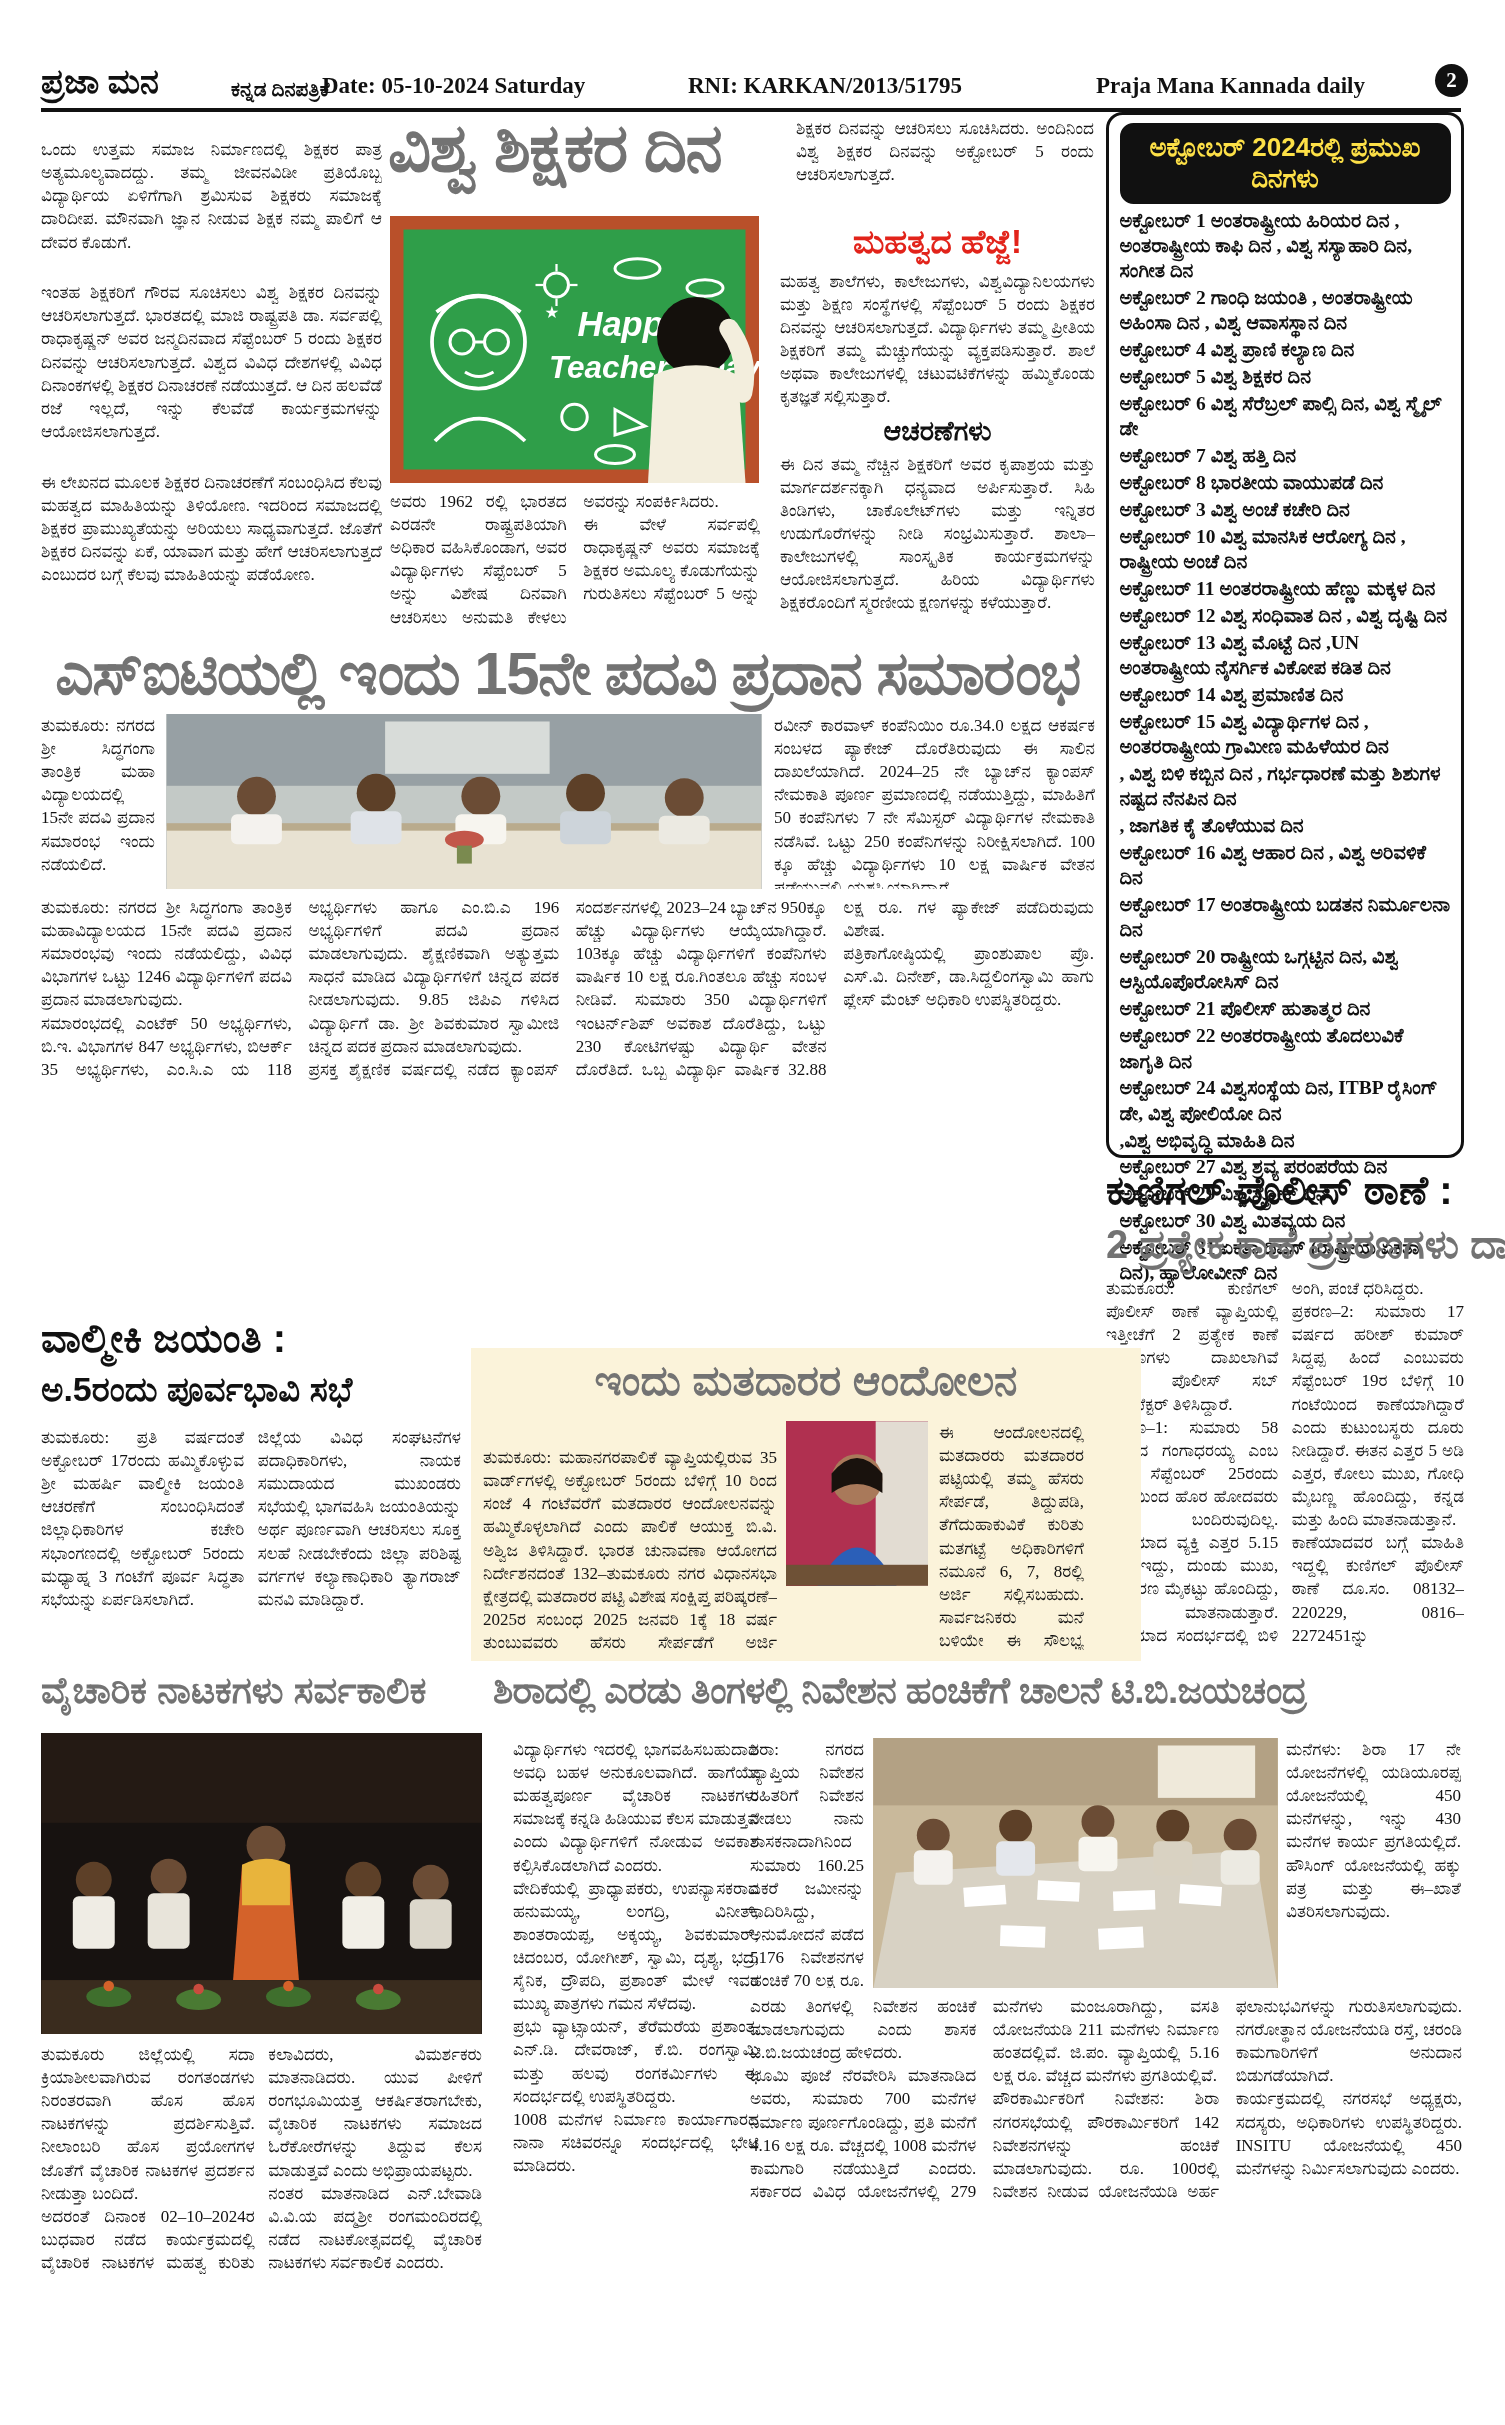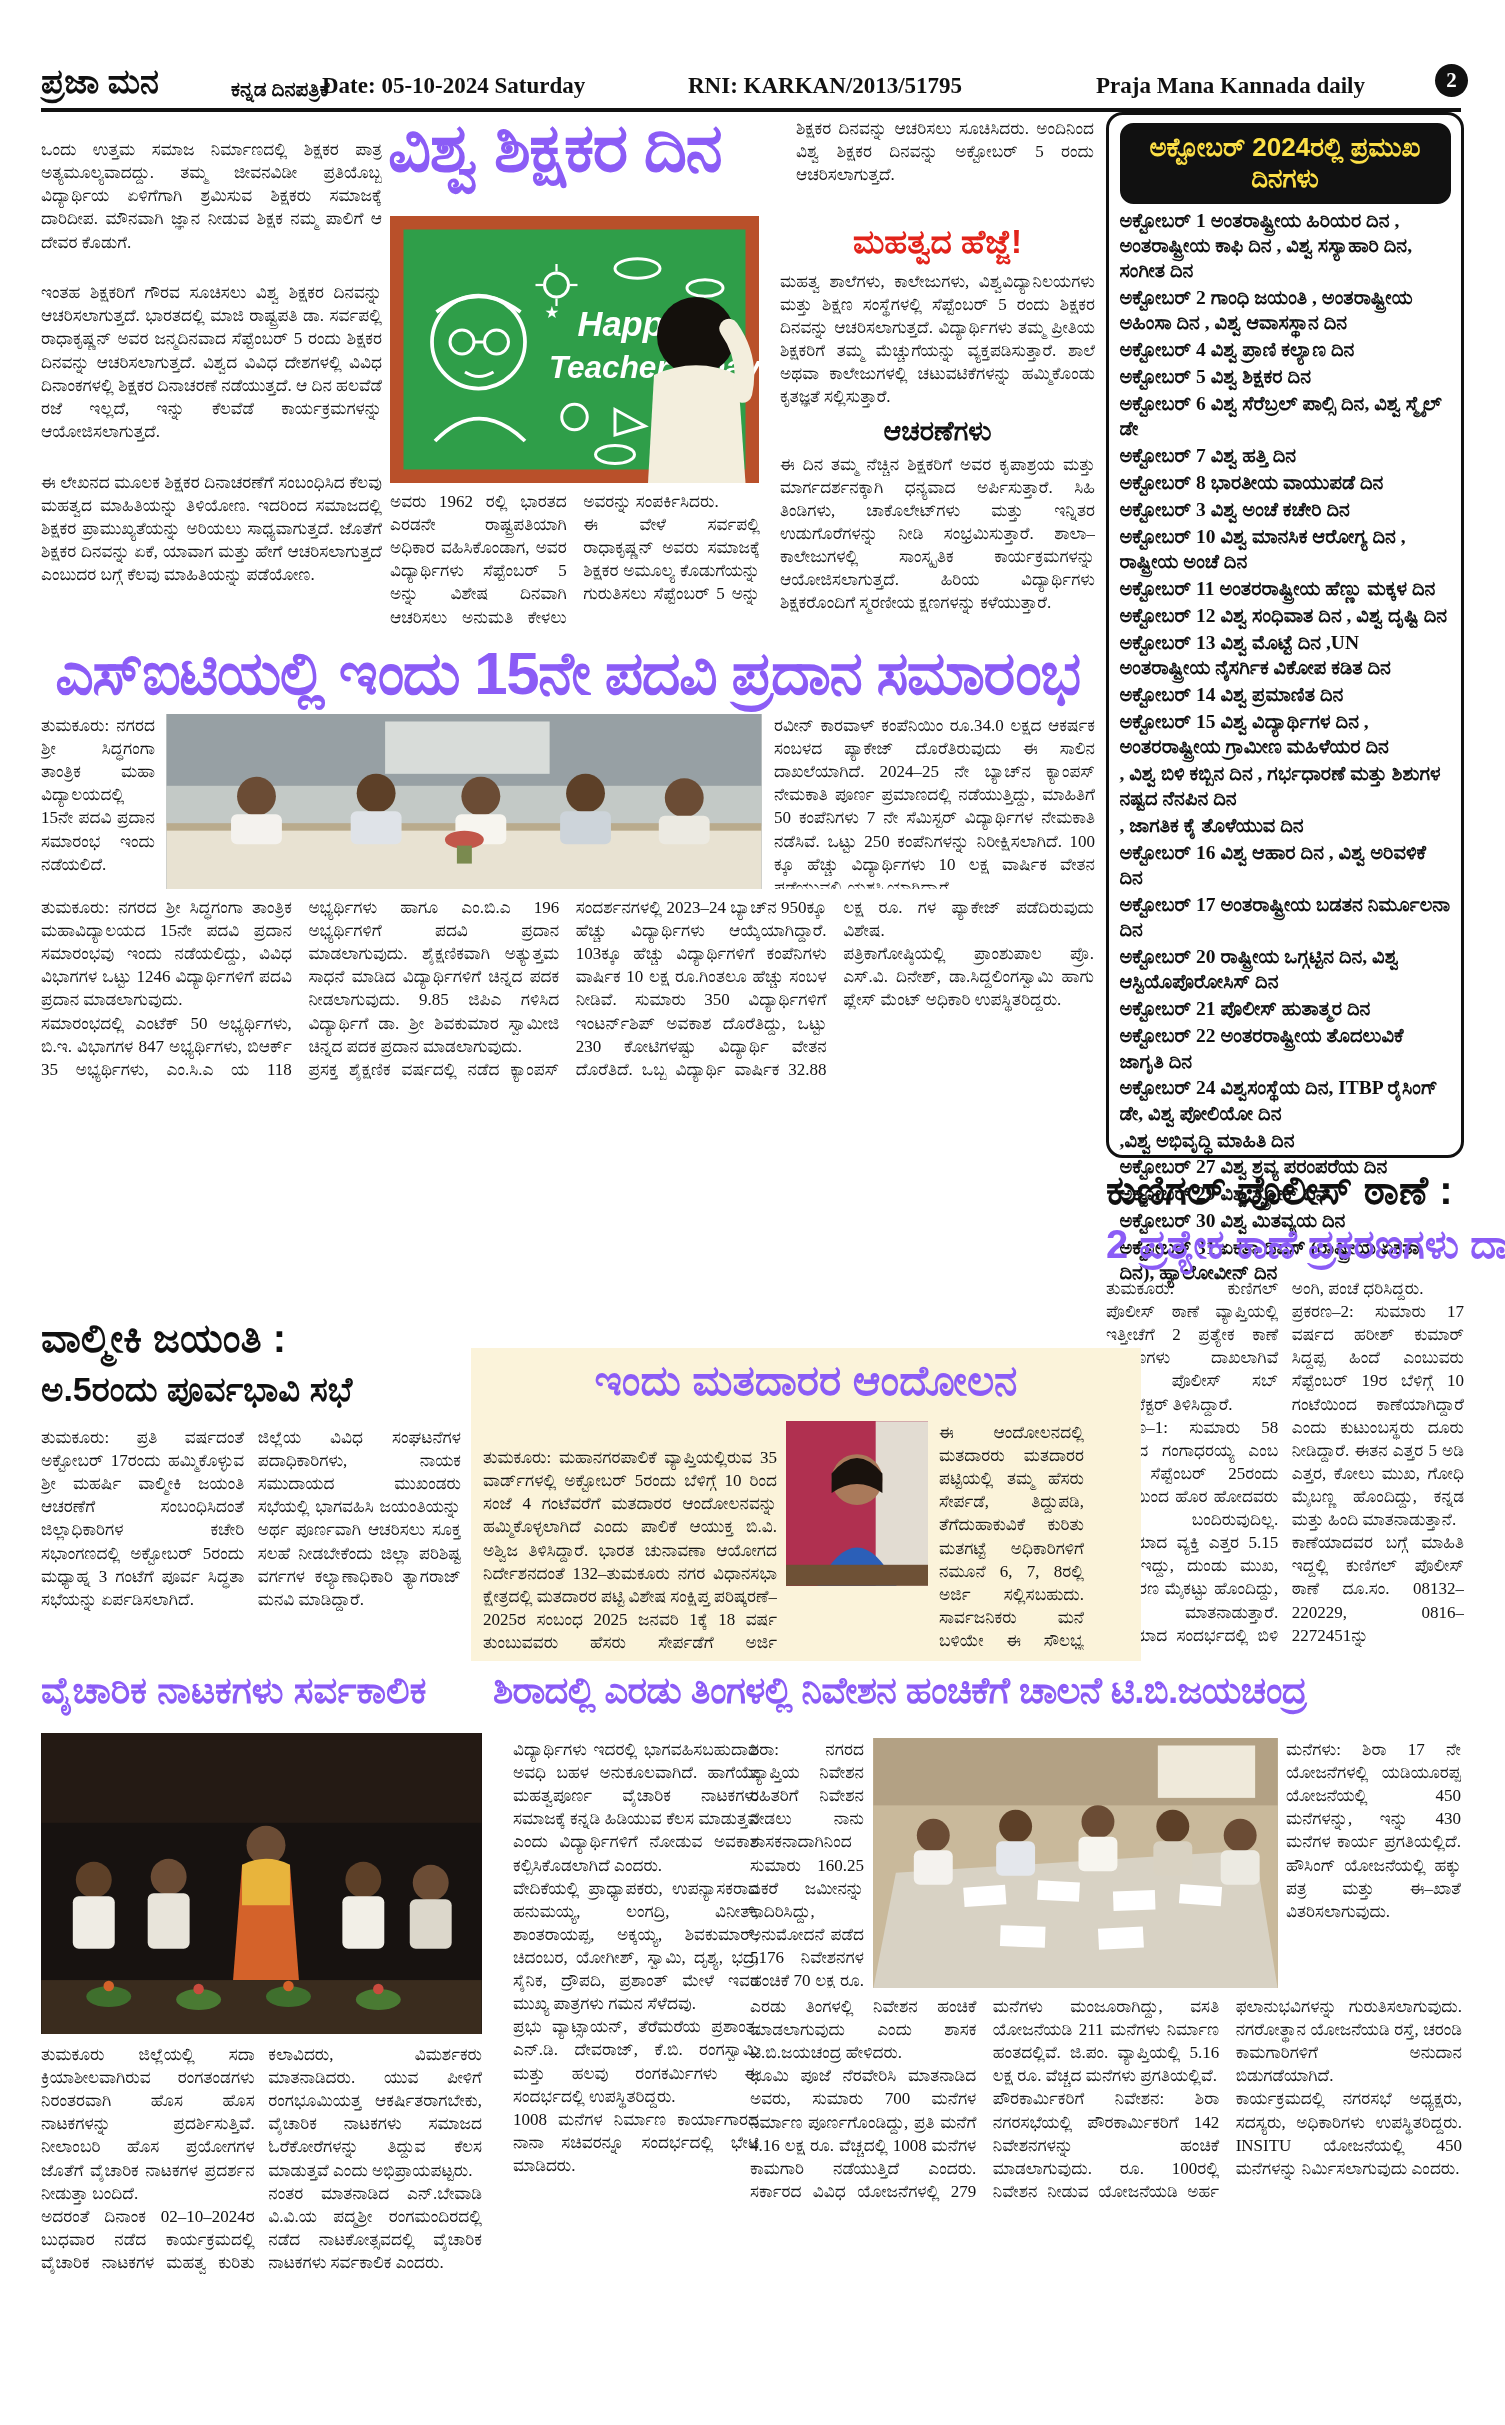--- a/index.html
+++ b/index.html
@@ -1,20 +1,20 @@
 <!DOCTYPE html>
 <html style="font-size:12px"><head>
 <meta charset="utf-8">
 <style>
   html,body{margin:0;padding:0;}
   body{width:1505px;height:2426px;position:relative;background:#ffffff;
        font-family:"Liberation Serif", serif;color:#111;}
   .abs{position:absolute;}
   .body-text{font-size:17px;line-height:1.36;text-align:justify;white-space:pre-line;overflow:hidden;}
-  .red{color:#8b5cf6;}
+  .red{color:#737373;}
   
   #mh-logo{left:41px;top:63px;font-size:34px;font-weight:bold;font-family:"Liberation Serif",serif;}
   #mh-sub{left:231px;top:78px;font-size:20px;font-weight:bold;}
   #mh-date{left:322px;top:73px;font-size:23px;font-weight:bold;}
   #mh-rni{left:688px;top:73px;font-size:23px;font-weight:bold;}
   #mh-name{left:1096px;top:73px;font-size:23px;font-weight:bold;}
   #mh-page{left:1435px;top:64px;width:33px;height:33px;background:#111;color:#fff;border-radius:50%;
            text-align:center;line-height:33px;font-size:21px;font-weight:bold;}
   #mh-rule{left:41px;top:108px;width:1420px;height:3.7px;background:#111;}
   

